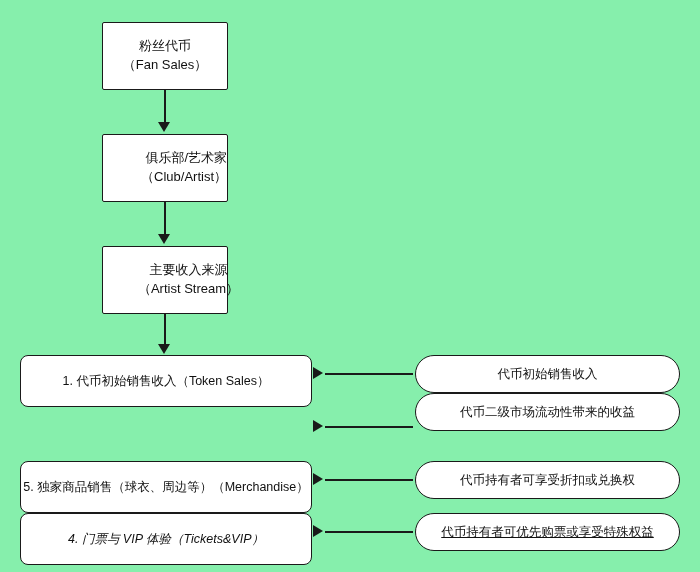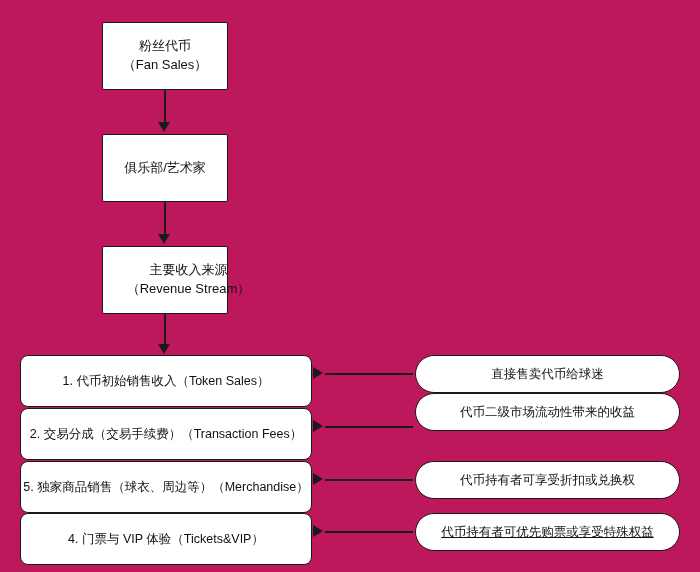--- a/index.html
+++ b/index.html
@@ -7,21 +7,21 @@
     padding: 0;
     background: #ffffff;
   }
   body {
     font-family: "Liberation Sans", sans-serif;
   }
   #canvas {
     position: relative;
     width: 700px;
     height: 572px;
-    background: #be185d;
+    background: #86efac;
     overflow: hidden;
   }
   .node {
     position: absolute;
     box-sizing: border-box;
     border: 1.6px solid #1a1a1a;
     background: #ffffff;
     display: flex;
     flex-direction: column;
     align-items: center;
@@ -38,35 +38,35 @@
     white-space: nowrap;
   }
   
   .chain-box {
     font-size: 13px;
     width: 126px;
     height: 68px;
     left: 102px;
   }
   #node-fan-token { top: 22px; }
-  #node-club-artist { top: 134px; }
+  #node-club-artist { top: 134px; align-items: flex-end; }
   #node-revenue-stream { top: 246px; padding-left: 47px; }
 
   
   .list-box {
     left: 20px;
     width: 292px;
     height: 52px;
     font-size: 12.5px;
     border-radius: 8px;
   }
   #node-item-1 { top: 355px; }
   #node-item-2 { top: 408px; }
   #node-item-3 { top: 461px; }
-  #node-item-4 { top: 513px; }
+  #node-item-4 { top: 513px; font-style: italic; }
 
   
   .note-box {
     left: 415px;
     width: 265px;
     height: 38px;
     font-size: 12.5px;
     border-radius: 19px;
   }
   #node-note-1 { top: 355px; }
@@ -110,48 +110,46 @@
   <div class="node rect chain-box" id="node-fan-token">
     <span class="line">粉丝代币</span>
     <span class="line">（Fan Sales）</span>
   </div>
 
   <div class="v-line" style="top: 90px; height: 34px;"></div>
   <div class="v-arrow" style="top: 122px;"></div>
 
   <div class="node rect chain-box" id="node-club-artist">
     <span class="line">俱乐部/艺术家</span>
+    <span class="line">（Club/Artist）</span>
   </div>
 
   <div class="v-line" style="top: 202px; height: 34px;"></div>
   <div class="v-arrow" style="top: 234px;"></div>
 
   <div class="node rect chain-box" id="node-revenue-stream">
     <span class="line">主要收入来源</span>
-    <span class="line">（Revenue Stream）</span>
+    <span class="line">（Artist Stream）</span>
   </div>
 
   <div class="v-line" style="top: 314px; height: 32px;"></div>
   <div class="v-arrow" style="top: 344px;"></div>
 
   <div class="node list-box" id="node-item-1">
     <span class="line">1. 代币初始销售收入（Token Sales）</span>
-  </div>
-  <div class="node list-box" id="node-item-2">
-    <span class="line">2. 交易分成（交易手续费）（Transaction Fees）</span>
   </div>
   <div class="node list-box" id="node-item-3">
     <span class="line">5. 独家商品销售（球衣、周边等）（Merchandise）</span>
   </div>
   <div class="node list-box" id="node-item-4">
     <span class="line">4. 门票与 VIP 体验（Tickets&amp;VIP）</span>
   </div>
 
   <div class="node note-box" id="node-note-1">
-    <span class="line">直接售卖代币给球迷</span>
+    <span class="line">代币初始销售收入</span>
   </div>
   <div class="node note-box" id="node-note-2">
     <span class="line">代币二级市场流动性带来的收益</span>
   </div>
   <div class="node note-box" id="node-note-3">
     <span class="line">代币持有者可享受折扣或兑换权</span>
   </div>
   <div class="node note-box" id="node-note-4">
     <span class="line">代币持有者可优先购票或享受特殊权益</span>
   </div>

